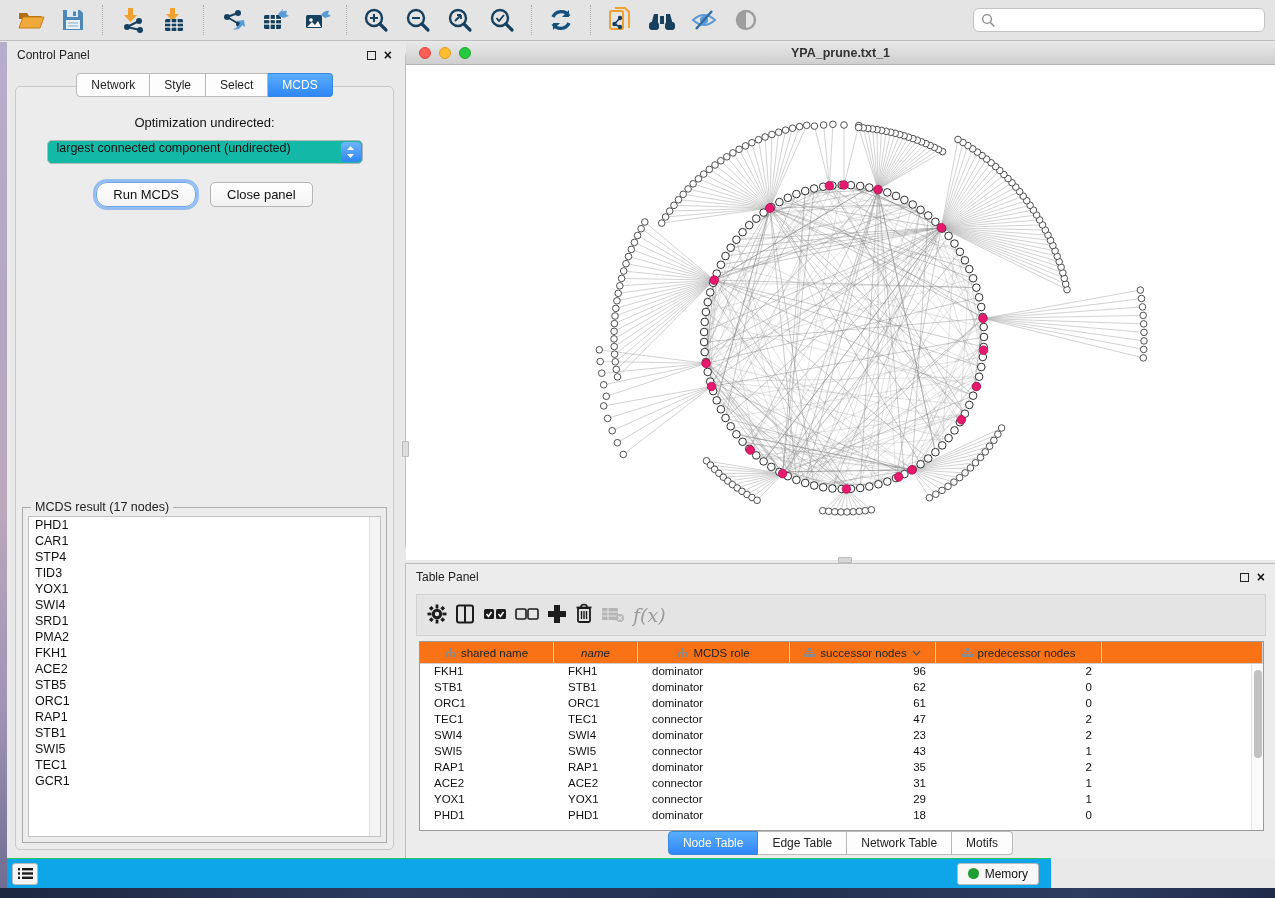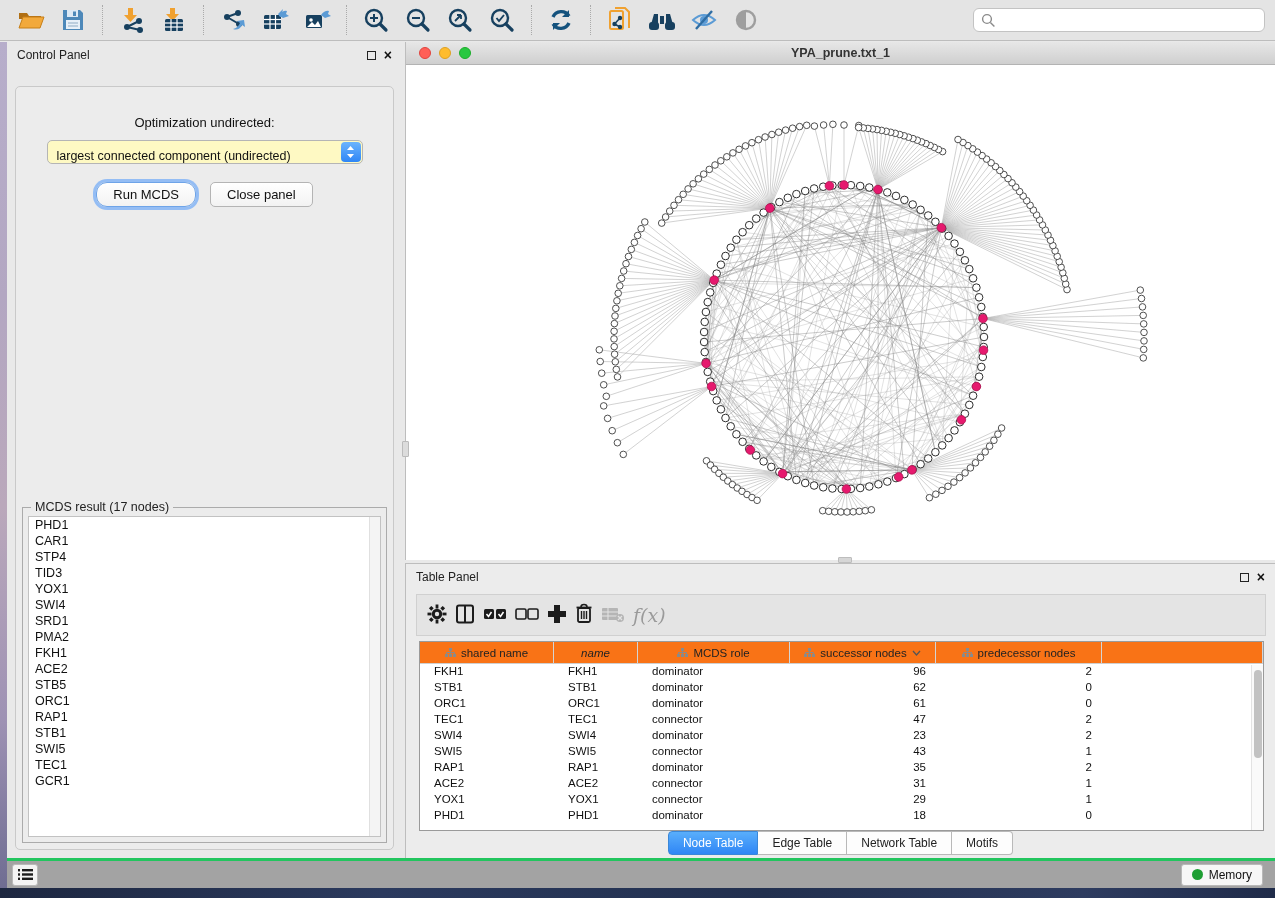--- a/index.html
+++ b/index.html
@@ -31,22 +31,22 @@
   .cp-tabs { position:absolute; left:0; top:31px; width:100%; display:flex; justify-content:center; z-index:5; }
   .seg { display:flex; }
   .seg .seg-btn { background:#fdfdfd; border:1px solid #b9b9b9; border-left:none; padding:4px 14px;
     font-size:12px; color:#222; }
   .seg .seg-btn:first-child { border-left:1px solid #b9b9b9; border-radius:4px 0 0 4px; }
   .seg .seg-btn:last-child { border-radius:0 4px 4px 0; }
   .seg .seg-btn.active { background:linear-gradient(180deg,#59aefb,#2f86f6); color:#fff; border-color:#3a87d8; }
   .cp-body { position:absolute; left:8px; top:44px; width:379px; height:764px; background:#ececec;
     border:1px solid #c9c9c9; border-radius:5px; }
   .opt-label { text-align:center; margin-top:28px; font-size:13px; color:#111; }
-  .dropdown { margin:10px auto 0; width:316px; height:24px; background:#fef9c3; border:1px solid #b5b5b5;
-    border-radius:5px; display:flex; align-items:flex-end; position:relative; }
+  .dropdown { margin:10px auto 0; width:316px; height:24px; background:#14b8a6; border:1px solid #b5b5b5;
+    border-radius:5px; display:flex; align-items:flex-start; position:relative; }
   .dropdown .dd-text { padding-left:9px; font-size:12.5px; color:#111; white-space:nowrap; }
   .dd-cap { position:absolute; right:1px; top:1px; width:20px; height:20px; border-radius:4px;
     background:linear-gradient(180deg,#6cb4fc,#2f86f6); display:flex; flex-direction:column;
     align-items:center; justify-content:center; color:#fff; }
   .dd-cap svg { display:block; }
   .btn-row { display:flex; justify-content:center; gap:14px; margin-top:18px; }
   .mac-btn { background:linear-gradient(180deg,#ffffff,#f2f2f2); border:1px solid #b4b4b4; border-radius:5px;
     padding:4px 16px; font-size:13px; color:#111; }
   .mac-btn.focused { box-shadow:0 0 0 3px rgba(77,152,252,.55); border-color:#6ea4e8;border-radius:11px; }
   .result-box { position:absolute; left:6px; top:420px; width:365px; height:336px;
@@ -59,21 +59,21 @@
   .result-item { padding:0 0 0 6px; line-height:16px; font-size:12.5px; color:#111; }
 
   
   .vsplit-handle { position:absolute; left:402px; top:441px; width:7px; height:16px; background:#dcdcdc;
     border:1px solid #bbb; border-radius:1px; z-index:10; }
   .hsplit-handle { position:absolute; left:838px; top:557px; width:14px; height:6px; background:#d6d6d6;
     border:1px solid #bdbdbd; border-radius:1px; z-index:10; }
 
   
   .net-window { position:absolute; left:405px; top:42px; width:870px; height:518px; background:#fff;
-    border-left:1px solid #bdbdbd; }
+    border-left:1px solid #bdbdbd;border-radius:16px; }
   .net-titlebar { height:23px; background:linear-gradient(180deg,#e7e7e7,#cfcfcf);
     border-bottom:1px solid #b3b3b3; display:flex; align-items:center; position:relative; }
   .lights { display:flex; gap:8px; margin-left:13px; }
   .light { width:12px; height:12px; border-radius:50%; }
   .light.red { background:#ff5f57; border:1px solid #e0443e; }
   .light.yellow { background:#febc2e; border:1px solid #dea123; }
   .light.green { background:#28c840; border:1px solid #1dad2b; }
   .net-title { position:absolute; left:0; right:0; text-align:center; font-weight:700; font-size:12.5px; color:#333; }
   .net-canvas { position:absolute; left:0; top:23px; width:870px; height:495px; background:#fff; overflow:hidden; }
 
@@ -91,22 +91,22 @@
     border-right:1px solid #d4d4d4; position:relative; }
   .gt-row { display:flex; height:16px; font-size:11.5px; color:#111; background:#fff; }
   .gt-cell { padding:1px 10px 0 14px; white-space:nowrap; overflow:hidden; }
   .gt-cell.num { text-align:right; }
   .gt-scroll { position:absolute; right:0; top:23px; bottom:0; width:12px; background:#fafafa;
     border-left:1px solid #e3e3e3; }
   .gt-thumb { position:absolute; left:2px; top:5px; width:8px; height:88px; background:#c2c2c2; border-radius:4px; }
   .tp-tabs { position:absolute; left:0; bottom:3px; width:100%; display:flex; justify-content:center; }
 
   
-  .statusbar { position:absolute; left:0; top:858px; width:1275px; height:30px; background:#a3a3a3;
-    border-top:3px solid #22c55e; display:flex; align-items:center; padding:0 12px; z-index:40; }
+  .statusbar { position:absolute; left:0; top:858px; width:1051px; height:30px; background:#0ea5e9;
+    border-top:1px solid #22c55e; display:flex; align-items:center; padding:0 12px; z-index:40; }
   .sb-btn { width:26px; height:22px; border:1px solid #b9b9b9; background:#f4f4f4; border-radius:3px;
     display:flex; align-items:center; justify-content:center; }
   .mem-btn { margin-left:auto; height:22px; border:1px solid #b9b9b9; background:#f7f7f7; border-radius:3px;
     display:flex; align-items:center; gap:6px; padding:0 10px; font-size:12px; color:#111; }
   .mem-dot { width:11px; height:11px; border-radius:50%; background:#1e9e33; }
 </style>
 </head>
 <body>
 
 <div class="screen">
@@ -263,20 +263,28 @@
       </div>
     </div>
 
     <div class="control-panel">
       <div class="panel-head">
         <span class="panel-title">Control Panel</span>
         <span class="panel-ctrls">
           <span class="float-box"></span>
           <span class="close-x">×</span>
         </span>
+      </div>
+      <div class="cp-tabs">
+        <div class="seg" id="cp-tabs">
+            <div class="seg-btn">Network</div>
+            <div class="seg-btn">Style</div>
+            <div class="seg-btn">Select</div>
+            <div class="seg-btn active">MCDS</div>
+          </div>
       </div>
       <div class="cp-body">
         <div class="opt-label">Optimization undirected:</div>
         <div class="dropdown">
           <span class="dd-text">largest connected component (undirected)</span>
           <span class="dd-cap">
             <svg width="9" height="14" viewBox="0 0 9 14">
                 <path d="M4.5 1 L8 5 H1z" fill="#fff"></path>
                 <path d="M4.5 13 L1 9 H8z" fill="#fff"></path>
               </svg>

